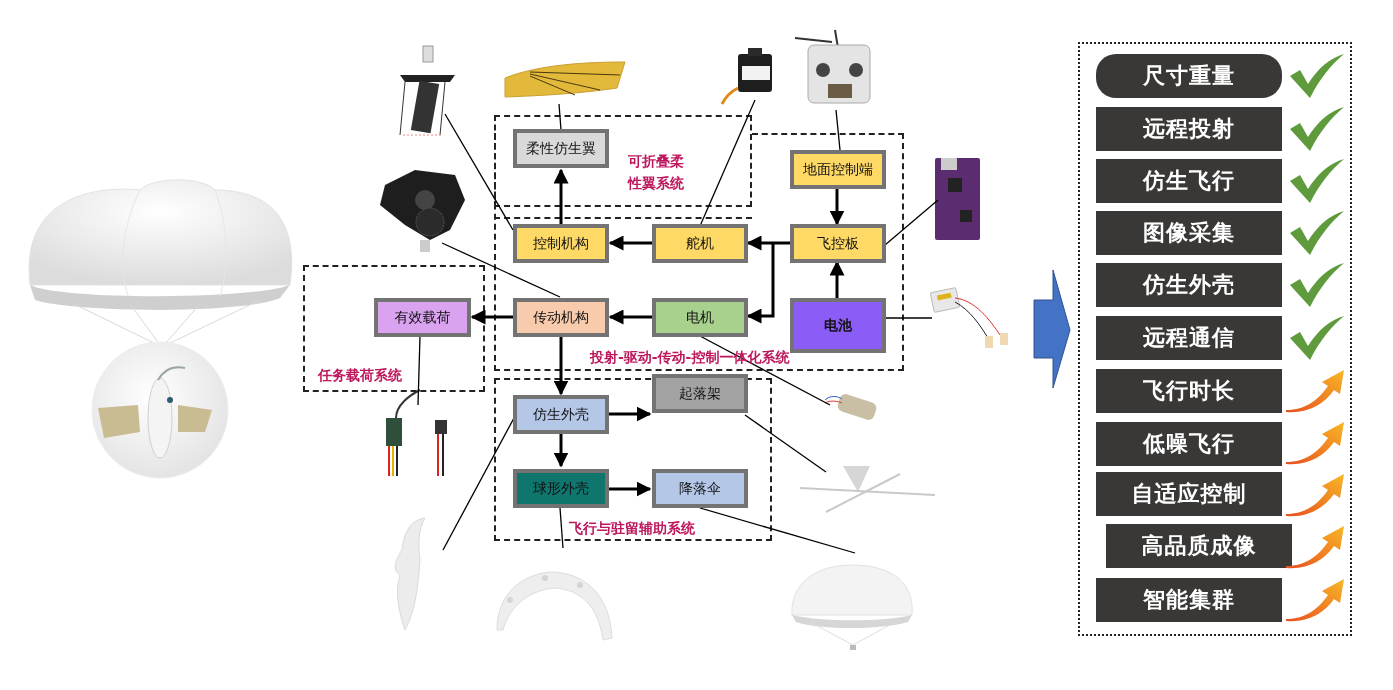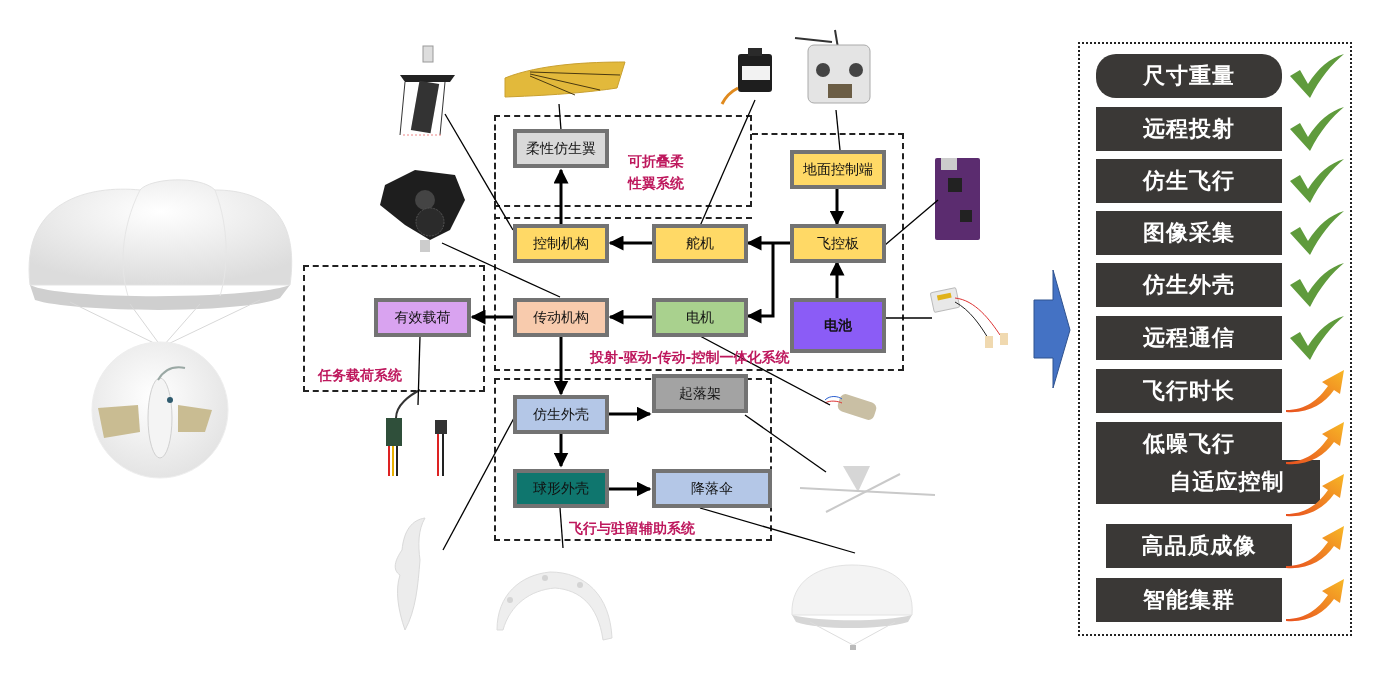--- a/index.html
+++ b/index.html
@@ -203,21 +203,21 @@
 <div class="box" style="left:652px;top:224px;width:96px;height:39px;background:#ffd966;">舵机</div>
 <div class="box" style="left:790px;top:150px;width:96px;height:39px;background:#ffd966;">地面控制端</div>
 <div class="box" style="left:790px;top:224px;width:96px;height:39px;background:#ffd966;">飞控板</div>
 <div class="box" style="left:513px;top:298px;width:96px;height:39px;background:#f8cbad;">传动机构</div>
 <div class="box" style="left:652px;top:298px;width:96px;height:39px;background:#a9d18e;">电机</div>
 <div class="box" style="left:790px;top:298px;width:96px;height:55px;background:#8b5cf6;font-weight:bold;">电池</div>
 <div class="box" style="left:374px;top:298px;width:97px;height:39px;background:#d9a3f0;">有效载荷</div>
 <div class="box" style="left:513px;top:395px;width:96px;height:39px;background:#b4c7e7;">仿生外壳</div>
 <div class="box" style="left:652px;top:374px;width:96px;height:39px;background:#a3a3a3;">起落架</div>
 <div class="box" style="left:513px;top:469px;width:96px;height:39px;background:#0f766e;">球形外壳</div>
-<div class="box" style="left:652px;top:469px;width:120px;height:39px;background:#b4c7e7;">降落伞</div>
+<div class="box" style="left:652px;top:469px;width:96px;height:39px;background:#b4c7e7;">降落伞</div>
 
 <div class="syslabel" style="left:628px;top:150px;">
   <div>可折叠柔</div>
   <div>性翼系统</div>
 </div>
 <div class="syslabel" style="left:590px;top:346px;">投射-驱动-传动-控制一体化系统</div>
 <div class="syslabel" style="left:318px;top:364px;">任务载荷系统</div>
 <div class="syslabel" style="left:569px;top:517px;">飞行与驻留辅助系统</div>
 
 <svg class="layer" viewBox="0 0 1393 690">
@@ -227,21 +227,21 @@
 <div class="panel"></div>
 
 <div class="feat" style="top:54px;border-radius:20px;">尺寸重量</div>
 <div class="feat" style="top:107px;">远程投射</div>
 <div class="feat" style="top:159px;">仿生飞行</div>
 <div class="feat" style="top:211px;text-align:center;">图像采集</div>
 <div class="feat" style="top:263px;">仿生外壳</div>
 <div class="feat" style="top:316px;">远程通信</div>
 <div class="feat" style="top:369px;">飞行时长</div>
 <div class="feat" style="top:422px;">低噪飞行</div>
-<div class="feat" style="top:460px;padding-left:38px;">自适应控制</div>
+<div class="feat" style="top:472px;">自适应控制</div>
 <div class="feat" style="top:524px;margin-left:10px;">高品质成像</div>
 <div class="feat" style="top:578px;">智能集群</div>
 
 <svg class="mark" style="top:52px;" viewBox="0 0 60 48">
     <path d="M4,24 L14,18 L22,32 C32,16 44,6 58,2 C46,12 34,26 24,46 Z" fill="#5f9b3c"></path>
   </svg>
 <svg class="mark" style="top:105px;" viewBox="0 0 60 48">
     <path d="M4,24 L14,18 L22,32 C32,16 44,6 58,2 C46,12 34,26 24,46 Z" fill="#5f9b3c"></path>
   </svg>
 <svg class="mark" style="top:157px;" viewBox="0 0 60 48">

